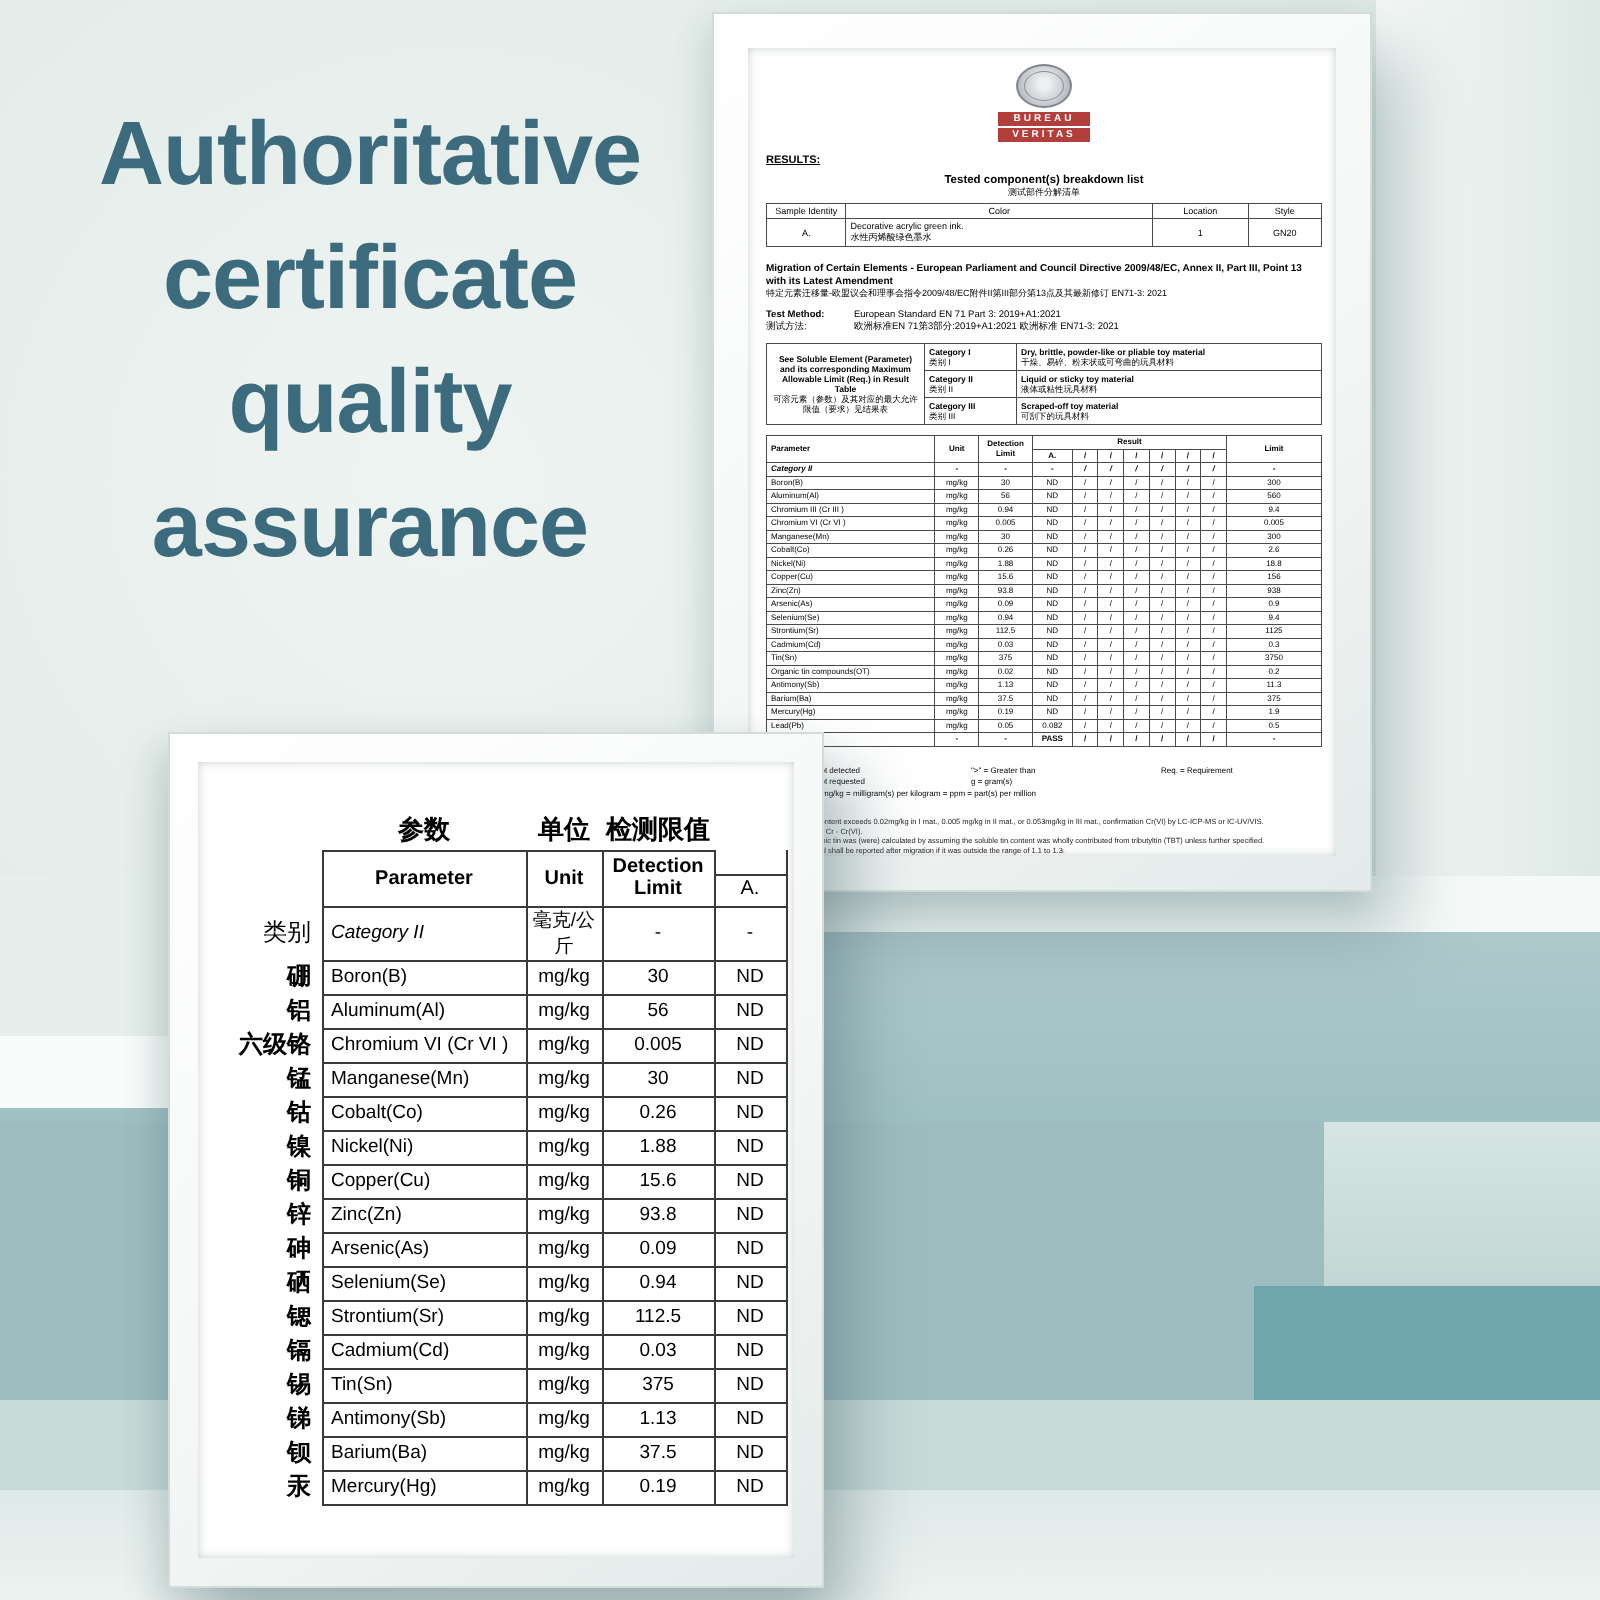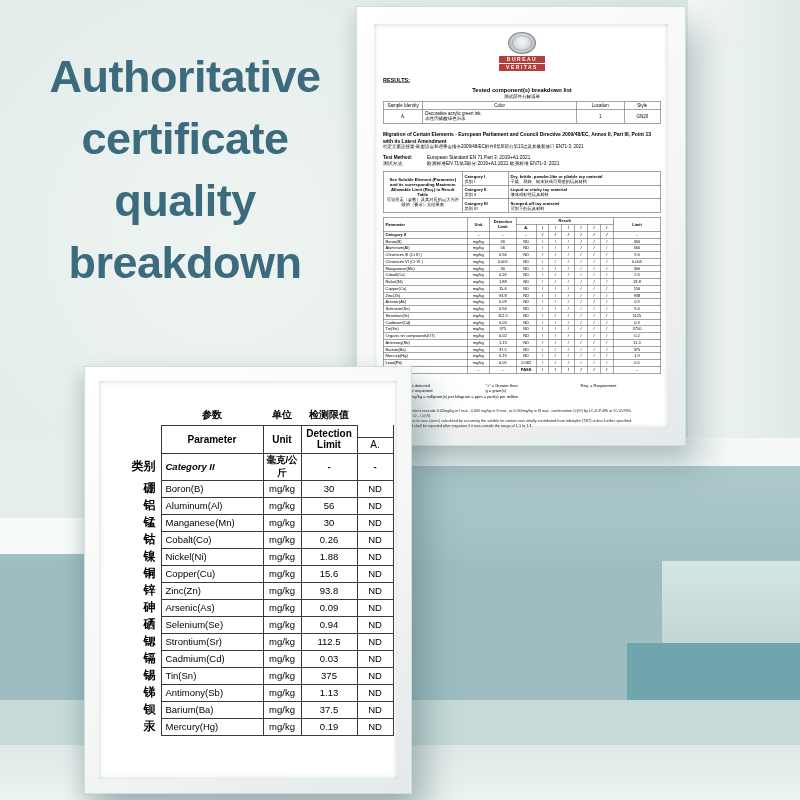--- a/index.html
+++ b/index.html
@@ -81,27 +81,27 @@
   .notes-cols .nc3 { width:160px; }
   .notes .unit-line { padding-left:56px; margin-top:2px; }
   .remark { font-size:7.5px; line-height:9.5px; margin-top:8px; color:#222; }
 
   
   .dp { padding:24px 6px 0 10px; }
   .dt { width:284px; table-layout:fixed; }
   .dt td { border:1px solid #3a3a3c; font-size:9.5px; text-align:center; height:14px; padding:0 2px; }
   .dt .cn-col { border:none; font-weight:bold; font-size:12px; text-align:right; padding-right:5px;
                 white-space:nowrap; }
-  .dt .cnhead td { border:none; font-weight:bold; font-size:10px; height:20px; }
+  .dt .cnhead td { border:none; font-weight:bold; font-size:13px; height:20px; }
   .dt .enhead td { font-weight:bold; height:28px; font-size:10px; line-height:11px; }
   .dt .enhead .a-head { font-weight:normal; vertical-align:bottom; padding-bottom:3px; border-top:none; position:relative; }
   .dt .enhead .a-head::before { content:""; position:absolute; left:-1px; right:-1px; top:45%;
                                 border-top:1px solid #3a3a3c; }
   .dt .p-cell { text-align:left; padding-left:4px; }
-  .dt .cat-row td { font-weight:bold; }
+  .dt .cat-row td { font-weight:normal; }
   .dt .cat-row .p-cell { font-style:italic; }
 </style>
 </head>
 <body>
 
 <div class="stage">
 
   <div class="bg wall-seam"></div>
   <div class="bg band-white"></div>
   <div class="bg band-a"></div>
@@ -109,21 +109,21 @@
   <div class="bg band-b-rt"></div>
   <div class="bg band-dark"></div>
   <div class="bg band-c"></div>
   <div class="bg band-d"></div>
   <div class="bg left-cover"></div>
   <div class="bg left-white"></div>
 
   <h1 class="headline">Authoritative
 certificate
 quality
-breakdown</h1>
+assurance</h1>
 
   <div class="frame report-frame">
     <div class="paper">
       <div class="rc">
 
         <div class="bv-logo">
           <div class="bv-seal"></div>
           <div class="bv-bar">BUREAU</div>
           <div class="bv-bar">VERITAS</div>
         </div>
@@ -617,20 +617,27 @@
 
             <tr>
               <td class="cn-col">铝</td>
               <td class="p-cell">Aluminum(Al)</td>
               <td>mg/kg</td>
               <td>56</td>
               <td>ND</td>
             </tr>
 
 
+            <tr>
+              <td class="cn-col">六级铬</td>
+              <td class="p-cell">Chromium VI (Cr VI )</td>
+              <td>mg/kg</td>
+              <td>0.005</td>
+              <td>ND</td>
+            </tr>
 
             <tr>
               <td class="cn-col">锰</td>
               <td class="p-cell">Manganese(Mn)</td>
               <td>mg/kg</td>
               <td>30</td>
               <td>ND</td>
             </tr>
 
             <tr>

